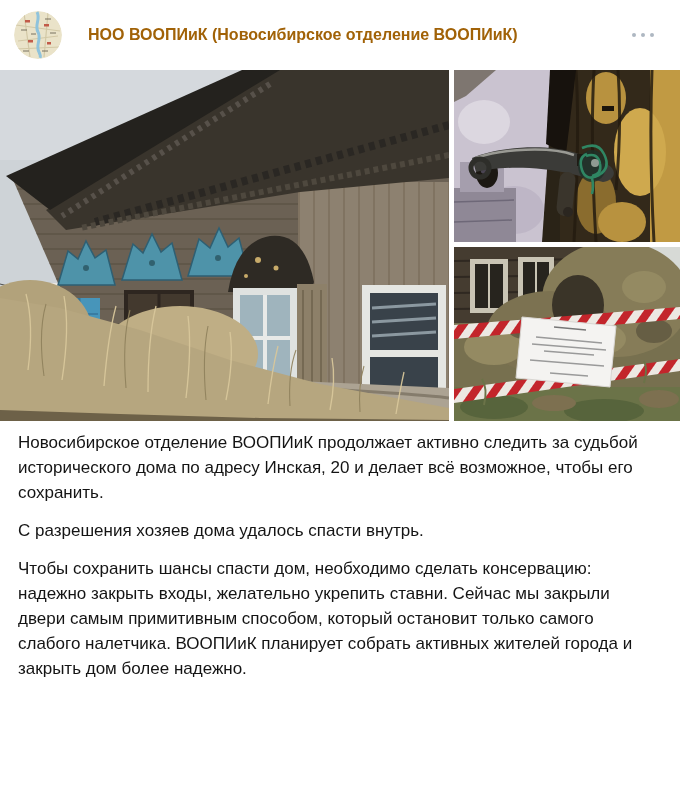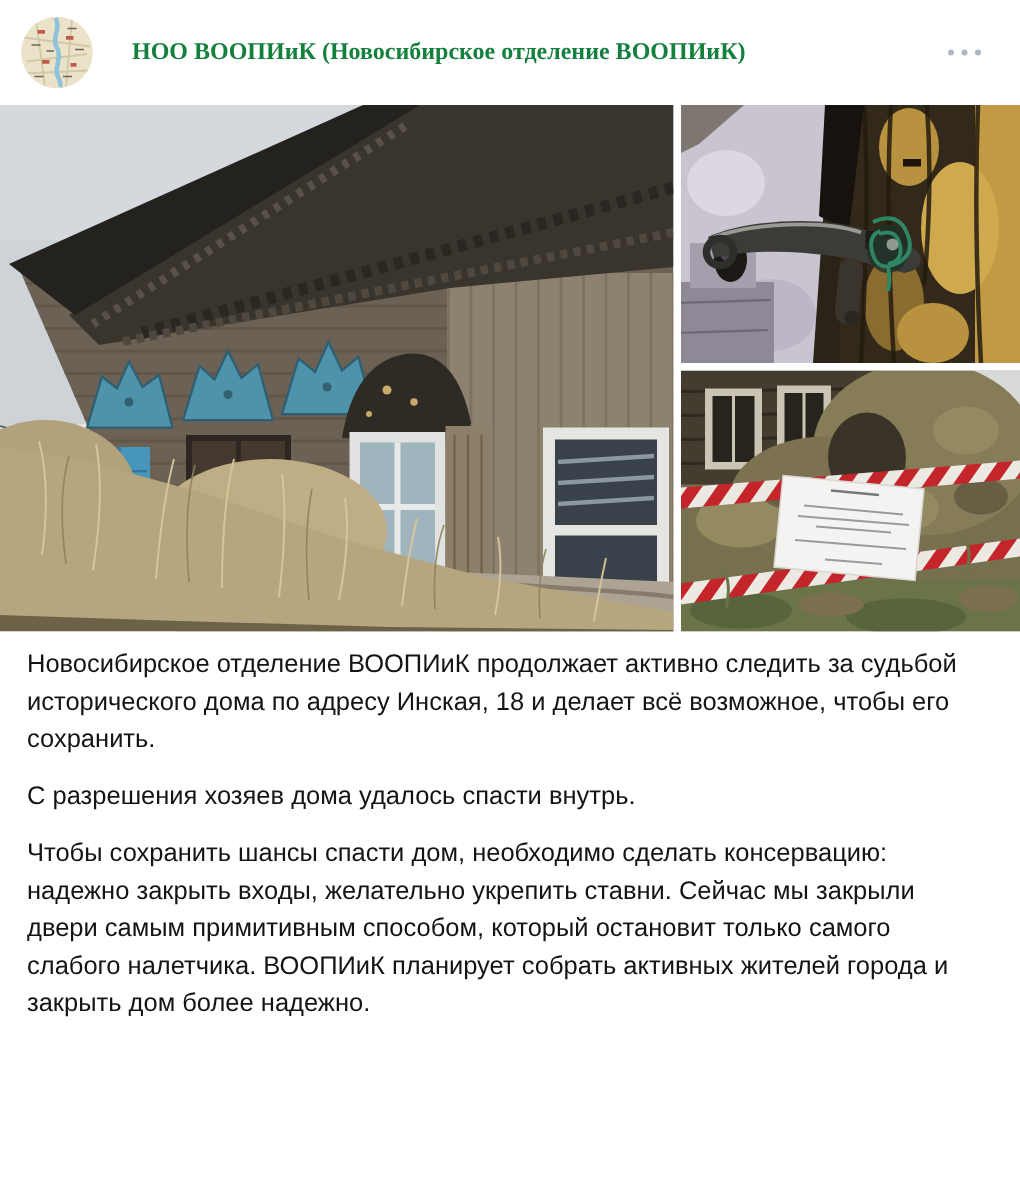--- a/index.html
+++ b/index.html
@@ -8,22 +8,22 @@
     font-family:"Liberation Sans","DejaVu Sans",sans-serif;
   }
   .page{width:680px;height:797px;background:#fff;position:relative;}
 
   
   .header{height:70px;display:flex;align-items:center;padding:0 24px 0 14px;box-sizing:border-box;}
   .avatar{width:48px;height:48px;border-radius:50%;overflow:hidden;flex:none;cursor:pointer;}
   .avatar svg{display:block;width:100%;height:100%;}
   .group-title{
     margin-left:26px;flex:1;min-width:0;
-    font-size:16px;font-weight:bold;color:#15803d;line-height:20px;
-    white-space:nowrap;overflow:hidden;cursor:pointer;font-family:Liberation Serif, serif;
+    font-size:16px;font-weight:bold;color:#a16207;line-height:20px;
+    white-space:nowrap;overflow:hidden;cursor:pointer;
   }
   .menu{display:flex;gap:5px;align-items:center;cursor:pointer;padding:6px 2px;}
   .menu i{width:4px;height:4px;border-radius:50%;background:#aeb7c2;display:block;}
 
   
   .photo-grid{display:grid;grid-template-columns:449px 226px;gap:5px;}
   .right-col{display:flex;flex-direction:column;gap:5px;}
   figure{margin:0;}
   .photo{overflow:hidden;background:#d8d8d8;cursor:pointer;position:relative;}
   .photo-main{width:449px;height:351px;}
@@ -315,18 +315,18 @@
             <path d="M30,158 q4,-16 -2,-26"></path>
               <path d="M190,136 q4,-14 0,-22"></path>
           </g>
         </svg>
       </figure>
 
     </div>
   </div>
 
   <div class="post-text">
-    <p>Новосибирское отделение ВООПИиК продолжает активно следить за судьбой исторического дома по адресу Инская, 18 и делает всё возможное, чтобы его сохранить.</p>
+    <p>Новосибирское отделение ВООПИиК продолжает активно следить за судьбой исторического дома по адресу Инская, 20 и делает всё возможное, чтобы его сохранить.</p>
     <p>С разрешения хозяев дома удалось спасти внутрь.</p>
     <p>Чтобы сохранить шансы спасти дом, необходимо сделать консервацию: надежно закрыть входы, желательно укрепить ставни. Сейчас мы закрыли двери самым примитивным способом, который остановит только самого слабого налетчика. ВООПИиК планирует собрать активных жителей города и закрыть дом более надежно.</p>
   </div>
 
 </div>
 
 </body></html>

